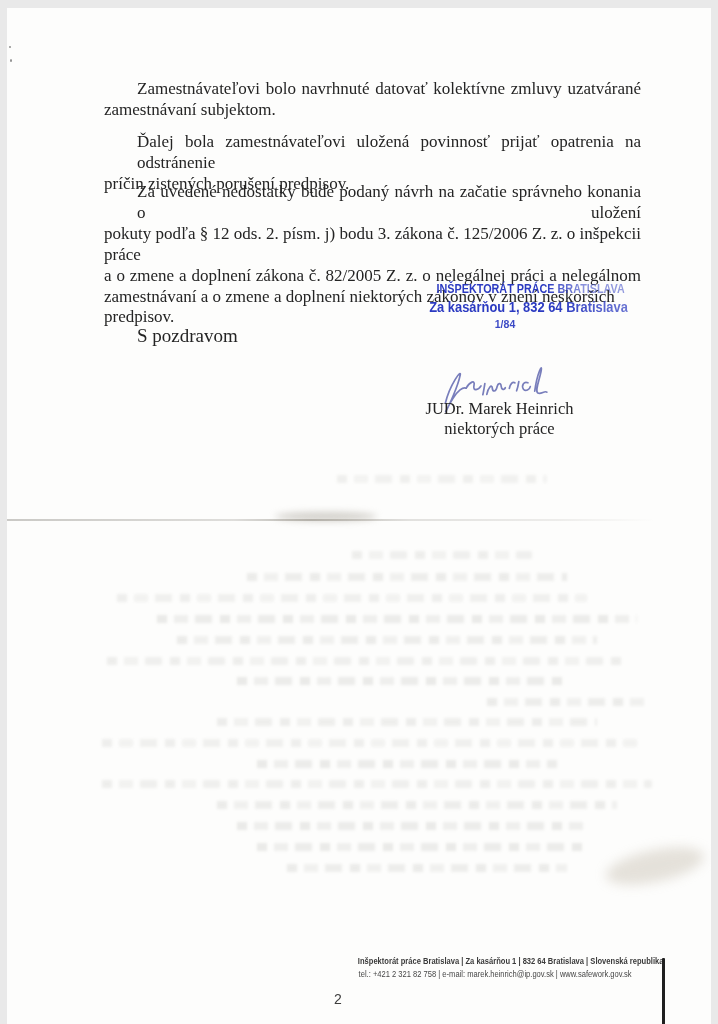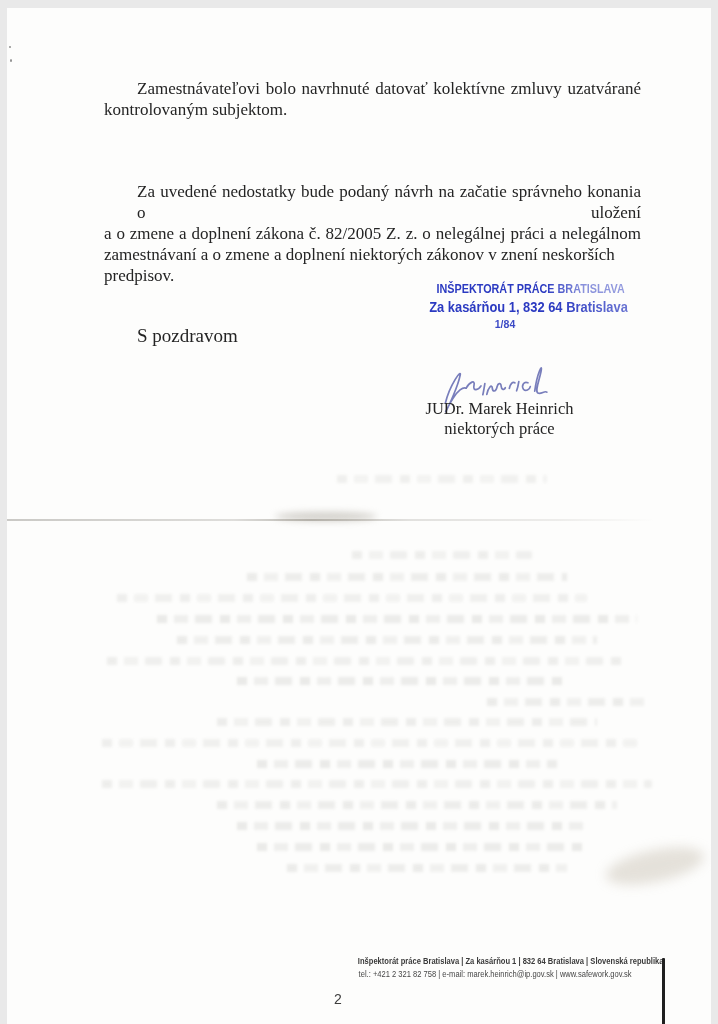--- a/index.html
+++ b/index.html
@@ -113,26 +113,31 @@
 </head>
 <body>
 
 <div class="page">
 
   <div class="speck" style="left:2px; top:38px; width:2px; height:2px;"></div>
   <div class="speck" style="left:3px; top:51px; width:2px; height:3px;"></div>
 
   <div class="para" style="top:71px;">
     <div class="jline indent">Zamestnávateľovi bolo navrhnuté datovať kolektívne zmluvy uzatvárané</div>
-    <div class="lline">kontrolovaným subjektom.</div>
+    <div class="lline">zamestnávaní subjektom.</div>
   </div>
 
+  <div class="para" style="top:124px;">
+    <div class="jline indent">Ďalej bola zamestnávateľovi uložená povinnosť prijať opatrenia na odstránenie</div>
+    <div class="lline">príčin zistených porušení predpisov.</div>
+  </div>
 
   <div class="para" style="top:174px;">
     <div class="jline indent">Za uvedené nedostatky bude podaný návrh na začatie správneho konania o uložení</div>
+    <div class="jline">pokuty podľa § 12 ods. 2. písm. j) bodu 3. zákona č. 125/2006 Z. z. o inšpekcii práce</div>
     <div class="jline">a o zmene a doplnení zákona č. 82/2005 Z. z. o nelegálnej práci a nelegálnom</div>
     <div class="lline">zamestnávaní a o zmene a doplnení niektorých zákonov v znení neskorších predpisov.</div>
   </div>
 
   <div class="stamp">
     <div class="stamp-line stamp-l1"><span>INŠPEKTORÁT PRÁCE BRATISLAVA</span></div>
     <div class="stamp-line stamp-l2"><span>Za kasárňou 1, 832 64 Bratislava</span></div>
     <div class="stamp-line stamp-l3"><span>1/84</span></div>
   </div>
 

